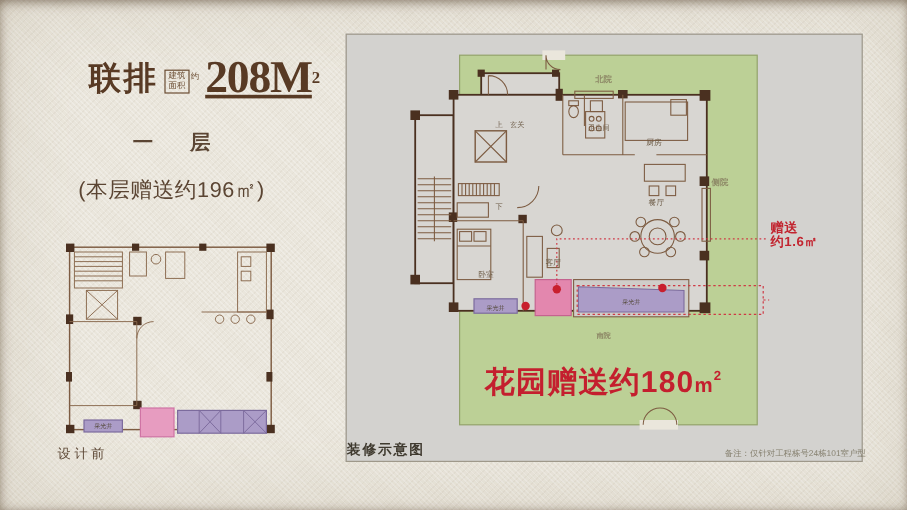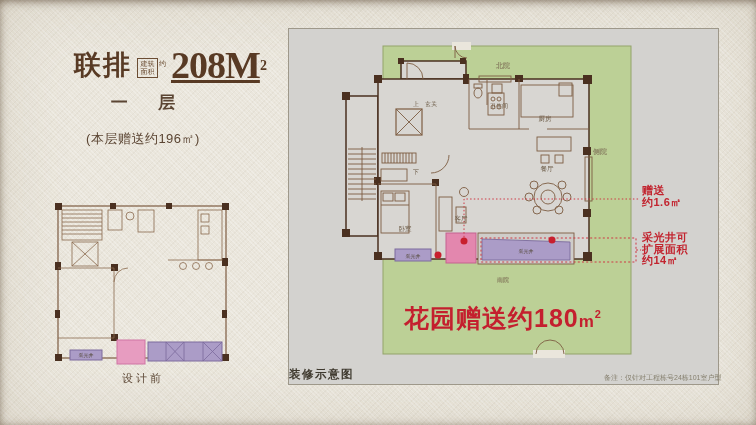--- a/index.html
+++ b/index.html
@@ -13,25 +13,25 @@
     font-family:"Liberation Sans", sans-serif;}
   
   .title-row{position:absolute;left:74px;top:46px;display:flex;align-items:center;color:#583a24;}
   .series{font-family:"Liberation Serif", serif;font-weight:bold;font-size:27px;line-height:34px;letter-spacing:2px;}
   .area-box-wrap{display:flex;align-items:flex-start;margin:6px 3px 0 5px;}
   .area-box{width:17px;border:1px solid #6b4d33;color:#6b4d33;font-size:7px;line-height:8px;
     padding:1px;word-break:break-all;text-align:center;}
   .approx{font-size:7px;color:#6b4d33;margin:1px 0 0 1px;}
   .area-num{font-family:"Liberation Serif", serif;font-weight:bold;font-size:38px;line-height:38px;letter-spacing:-1px;margin-left:2px;text-decoration:underline;}
   .area-sup{font-family:"Liberation Serif", serif;font-weight:bold;font-size:14px;line-height:14px;margin-top:2px;}
-  .left-texts{position:absolute;left:38px;top:91px;width:210px;text-align:center;color:#5b4533;}
+  .left-texts{position:absolute;left:38px;top:107px;width:210px;text-align:center;color:#5b4533;}
   .floor-label{font-size:17px;font-weight:bold;letter-spacing:13px;text-indent:13px;}
-  .floor-gift{font-size:13px;margin-top:16px;letter-spacing:.5px;}
+  .floor-gift{font-size:18px;margin-top:16px;letter-spacing:.5px;}
   .plan-before{position:absolute;left:48px;top:198px;}
-  .before-caption{position:absolute;left:48px;top:371px;width:190px;text-align:center;
+  .before-caption{position:absolute;left:48px;top:371px;width:190px;text-align:left;
     font-size:11px;letter-spacing:3px;color:#5f4a38;font-family:Liberation Serif, serif;}
   
   .panel{position:absolute;left:288px;top:28px;width:431px;height:357px;
     background:#d3d2cf;border:1px solid #9e988a;box-sizing:border-box;}
   .panel svg{position:absolute;left:0;top:0;}
   .red-ann{position:absolute;color:#c2242f;font-weight:bold;font-size:11px;line-height:11.5px;letter-spacing:.5px;}
   .ann-gift{left:353px;top:156px;}
   .ann-well{left:353px;top:203px;}
   .garden-gift{position:absolute;left:115px;top:271px;width:210px;text-align:left;
     color:#c41f2e;font-weight:bold;font-size:25px;line-height:28px;letter-spacing:1px;white-space:nowrap;}
@@ -235,25 +235,20 @@
         <text x="258" y="142" font-size="6.5">餐厅</text>
         <text x="172" y="192" font-size="6.5">客厅</text>
         <text x="116" y="202" font-size="6.5">卧室</text>
       </g>
     </svg>
 
     <div class="red-ann ann-gift">
       <div>赠送</div>
       <div>约1.6㎡</div>
     </div>
-    <div class="red-ann ann-well">
-      <div>采光井可</div>
-      <div>扩展面积</div>
-      <div>约14㎡</div>
-    </div>
 
     <div class="garden-gift"><span>花园赠送约180</span><span class="garden-unit">m</span><span class="garden-sup">2</span></div>
 
     <div class="panel-caption">装修示意图</div>
   </div>
 
   <div class="note">备注：仅针对工程栋号24栋101室户型</div>
 </div>
 
 </body></html>

